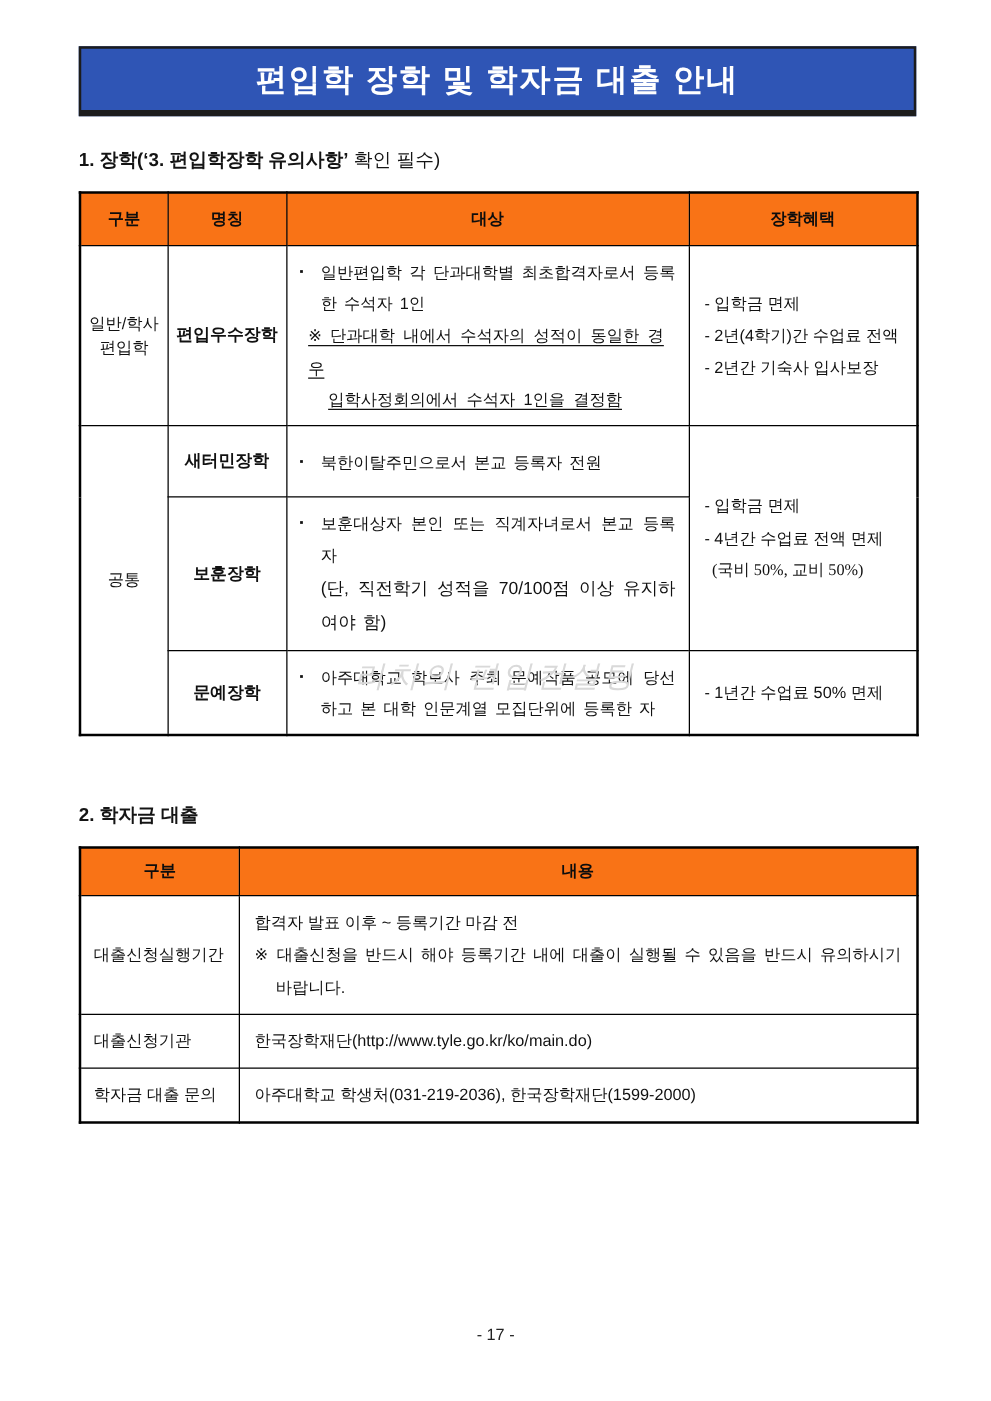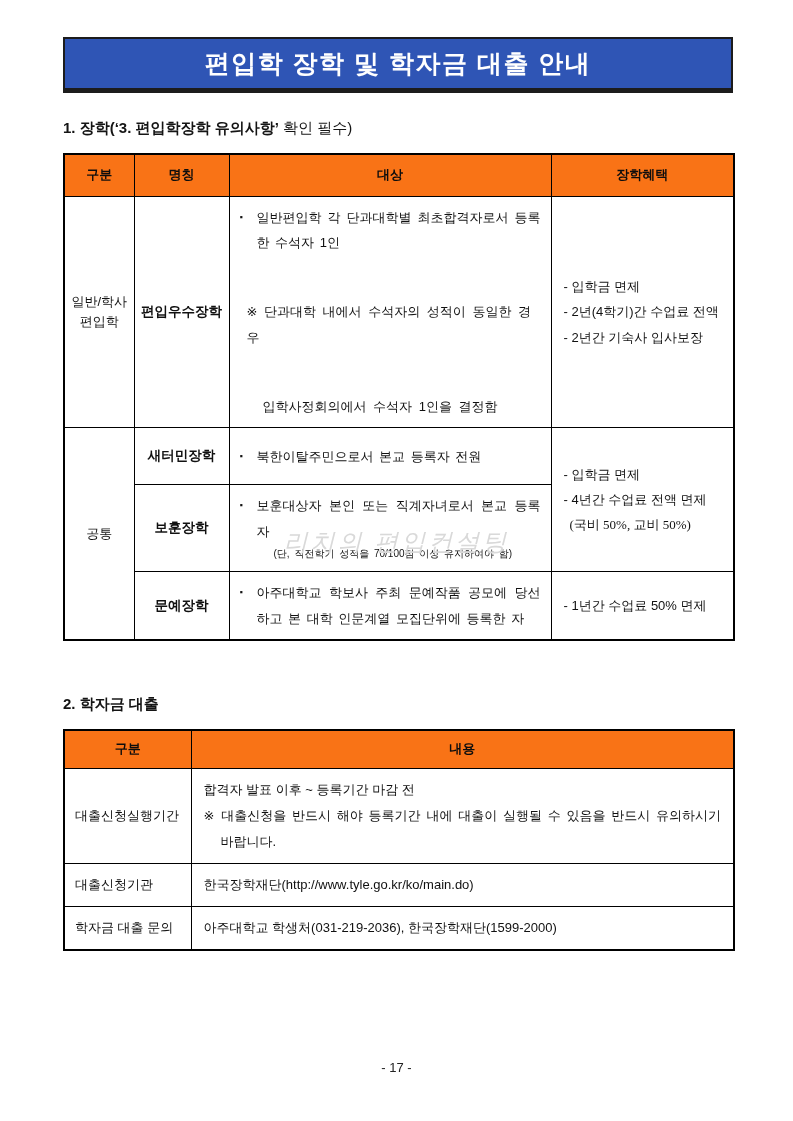--- a/index.html
+++ b/index.html
@@ -75,27 +75,27 @@
   td.benefit-cell { padding: 6px 24px 6px 12px; line-height: 1.95; }
 
   .bullet-row { display: flex; }
   .bullet {
     width: 17px;
     flex: none;
     font-size: 9px;
     line-height: 25px;
   }
   .bullet-text { flex: 1; text-align: justify; word-break: break-all; word-spacing: 2px; }
-  .sub-line { font-size: 10px; margin-left: 17px; }
+  .sub-line { font-size: 14px; }
 
   .note-block { margin-top: 1px; margin-left: 7px; }
   .note-line {
+    text-decoration: underline;
     text-underline-offset: 3px;
     word-spacing: 3px;
-    margin-top: 44px;
   }
   .note-line.indent { margin-left: 16px; }
 
   .benefit-line { white-space: nowrap; }
   .benefit-line.indent { padding-left: 6px; font-family: Liberation Serif, serif; }
 
   
   td.gubun2-cell { padding: 6px 10px; }
   td.content2-cell { padding: 8px 12px; line-height: 2.0; }
   .hang { text-align: justify; word-break: break-all; padding-left: 17px; text-indent: -17px; word-spacing: 1px; }

